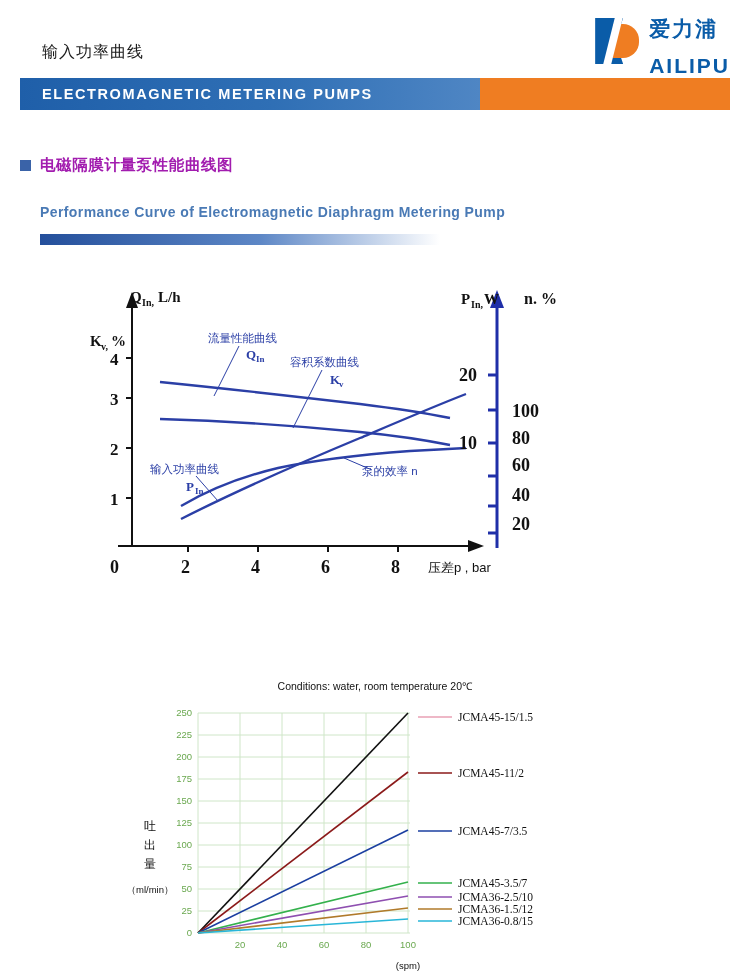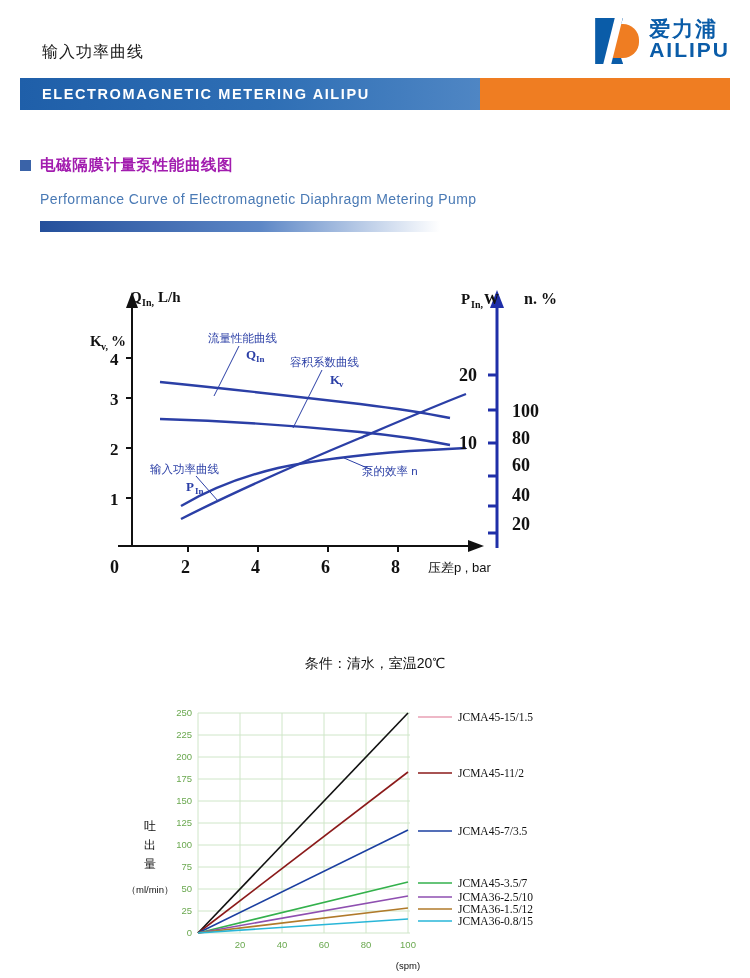--- a/index.html
+++ b/index.html
@@ -72,21 +72,21 @@
     font-size: 21px;
     color: #0a5ca8;
     font-weight: bold;
     letter-spacing: 2px;
   }
   .logo-en {
     font-size: 21px;
     color: #0a5ca8;
     font-weight: bold;
     letter-spacing: 2px;
-    margin-top: 0;
+    margin-top: 16px;
   }
 
   .banner {
     position: absolute;
     left: 20px;
     top: 78px;
     width: 710px;
     height: 32px;
     display: flex;
   }
@@ -127,25 +127,26 @@
     background: #3a63a8;
     margin-right: 9px;
   }
   .sec-title-cn {
     font-size: 15.5px;
     color: #a21caf;
     font-weight: bold;
     letter-spacing: 0.6px;
   }
   .sec-title-en {
-    margin-top: 15px;
+    margin-top: 28px;
     margin-left: 20px;
     font-size: 14px;
     color: #4a7ab5;
     letter-spacing: 0.4px;
+    font-weight: bold;
   }
   .sec-bar {
     margin-top: 14px;
     margin-left: 20px;
     width: 400px;
     height: 11px;
     background: linear-gradient(90deg, #244f9b 0%, #5d87c6 55%, #ffffff 100%);
   }
 
   
@@ -198,21 +199,21 @@
       <div class="white-slash"></div>
     </div>
     <div class="logo-text">
       <div class="logo-cn">爱力浦</div>
       <div class="logo-en">AILIPU</div>
     </div>
   </div>
 
   <div class="banner">
     <div class="banner-left">
-      <span>ELECTROMAGNETIC METERING AILIPU</span>
+      <span>ELECTROMAGNETIC METERING PUMPS</span>
     </div>
     <div class="banner-right"></div>
   </div>
 </div>
 
 <div class="section">
   <div class="sec-title-row">
     <div class="sec-bullet"></div>
     <div class="sec-title-cn">电磁隔膜计量泵性能曲线图</div>
   </div>
@@ -314,21 +315,21 @@
 
     <text x="150" y="215" font-family="Liberation Sans, sans-serif" font-size="11.5" fill="#2b3fa6">输入功率曲线</text>
     <text x="186" y="233" font-family="Liberation Serif, serif" font-size="13" font-weight="bold" fill="#2b3fa6">P</text>
     <text x="195" y="236" font-family="Liberation Serif, serif" font-size="9" font-weight="bold" fill="#2b3fa6">In</text>
 
     <text x="362" y="217" font-family="Liberation Sans, sans-serif" font-size="11.5" fill="#2b3fa6">泵的效率 n</text>
   </svg>
 </div>
 
 <div class="chart2">
-  <div class="cond-cn">条件：清水，室温20℃</div>
+  <div class="cond-en">Conditions: water, room temperature 20℃</div>
 
   <svg width="750" height="320" viewBox="0 0 750 320" xmlns="http://www.w3.org/2000/svg" style="position:absolute;left:0;top:0;">
 
     <g stroke="#cfe6c8" stroke-width="1">
       <line x1="198" y1="58" x2="410" y2="58"></line>
       <line x1="198" y1="80" x2="410" y2="80"></line>
       <line x1="198" y1="102" x2="410" y2="102"></line>
       <line x1="198" y1="124" x2="410" y2="124"></line>
       <line x1="198" y1="146" x2="410" y2="146"></line>
       <line x1="198" y1="168" x2="410" y2="168"></line>

